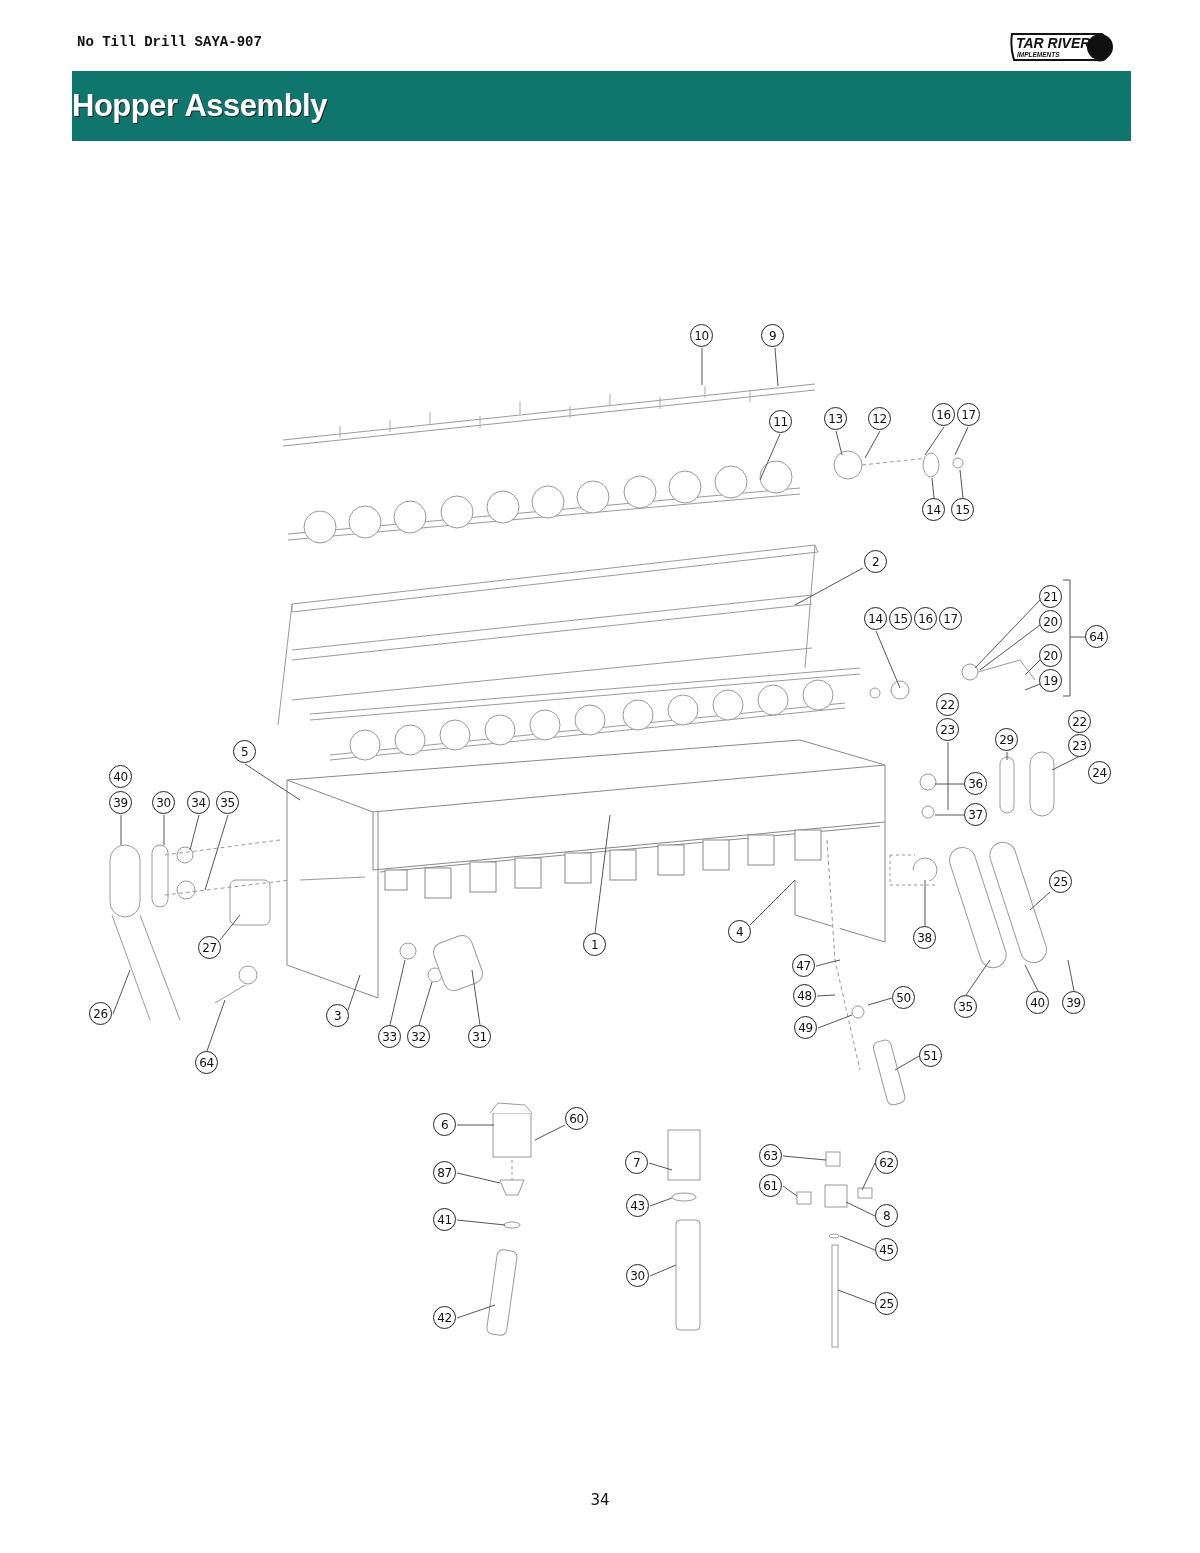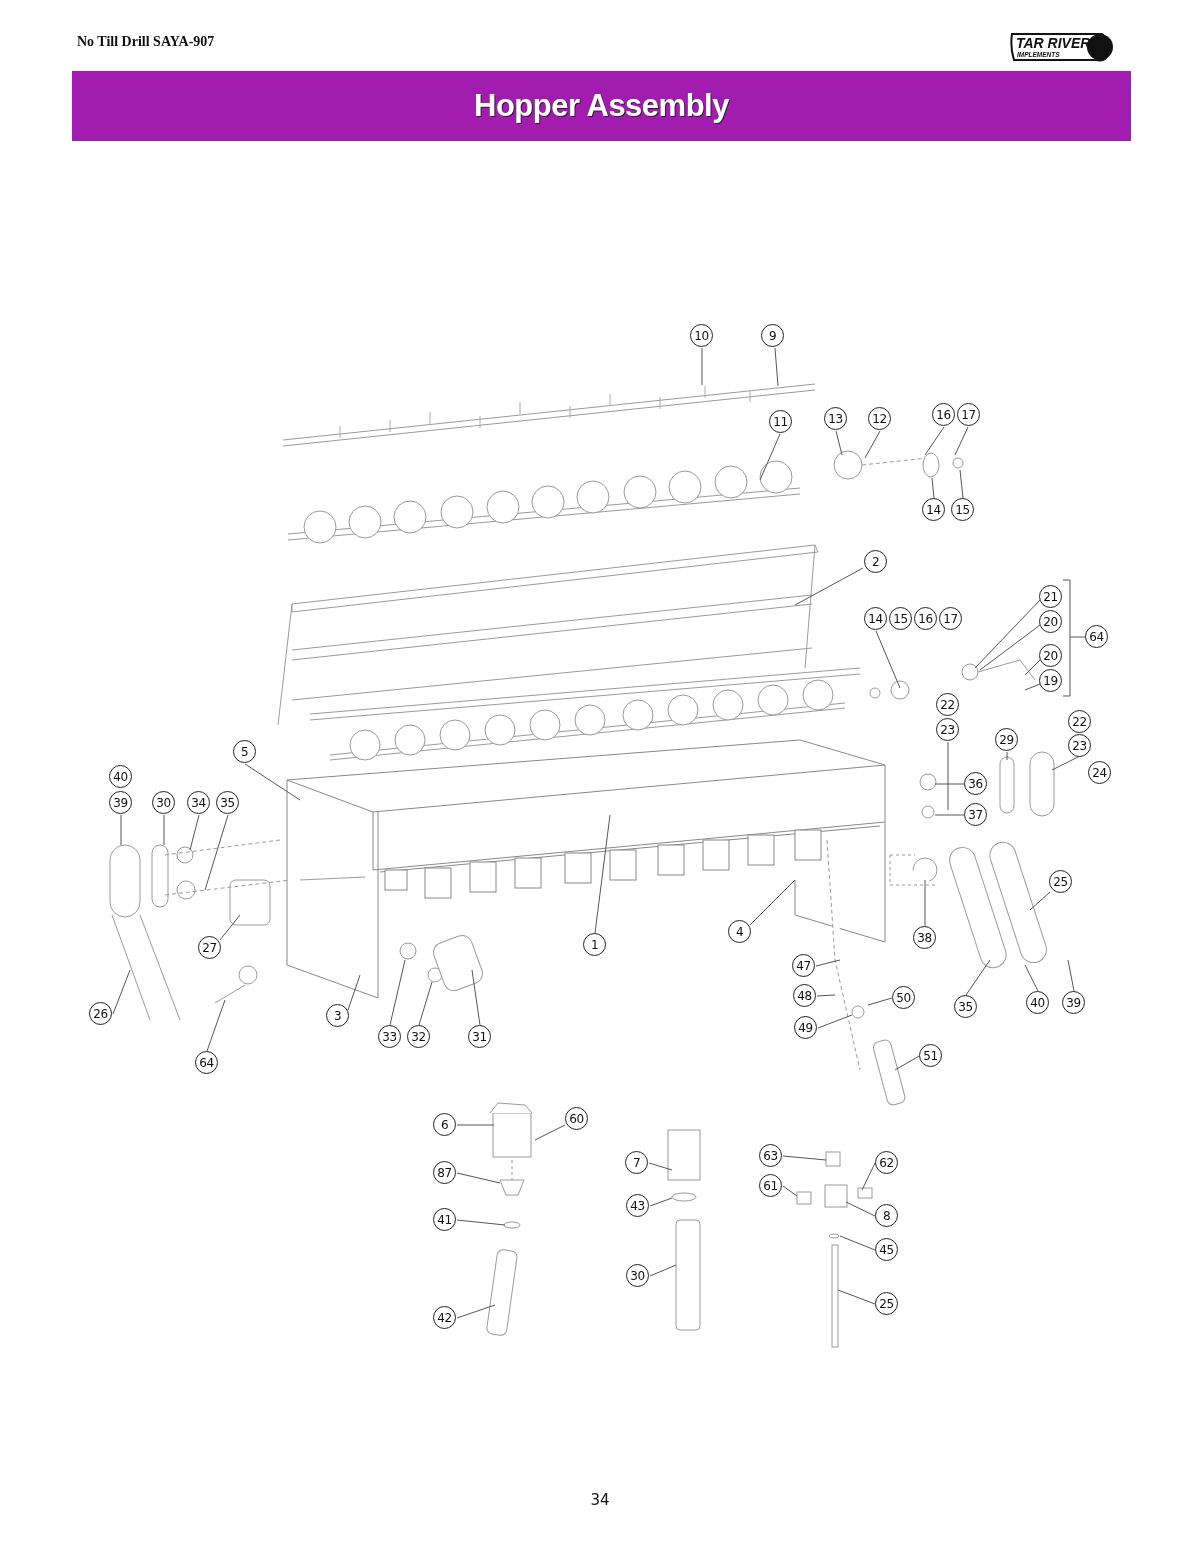--- a/index.html
+++ b/index.html
@@ -1,19 +1,19 @@
 <!DOCTYPE html>
 <html><head>
 <meta charset="utf-8">
 <style>
   html,body{margin:0;padding:0;background:#fff;}
   body{width:1200px;height:1553px;position:relative;overflow:hidden;font-family:"Liberation Sans",sans-serif;}
-  .doc-title{position:absolute;left:77px;top:34px;font-family:Liberation Serif, serif;font-weight:bold;font-size:14px;color:#111;}
+  .doc-title{position:absolute;left:77px;top:34px;font-family:Liberation Mono, monospace;font-weight:bold;font-size:14px;color:#111;}
   .logo{position:absolute;left:1008px;top:28px;width:106px;height:38px;}
-  .banner{position:absolute;left:72px;top:71px;width:1059px;height:70px;background:#a21caf;display:flex;align-items:center;justify-content:center;}
+  .banner{position:absolute;left:72px;top:71px;width:1059px;height:70px;background:#0f766e;display:flex;align-items:center;justify-content:flex-start;}
   .banner h1{margin:0;color:#fff;font-family:"Liberation Sans",sans-serif;font-weight:900;font-size:31px;letter-spacing:-0.5px;text-shadow:1px 1px 0 #222;}
   .drawing{position:absolute;left:0;top:0;width:1200px;height:1553px;}
   .callout{position:absolute;width:23px;height:23px;margin-left:-12px;margin-top:-12px;border:1.6px solid #222;border-radius:50%;background:#fff;box-sizing:border-box;font-family:"DejaVu Sans",sans-serif;font-size:12px;color:#111;display:flex;align-items:center;justify-content:center;letter-spacing:-0.5px;}
   .page-num{position:absolute;left:0;width:1200px;top:1491px;text-align:center;font-family:"DejaVu Sans",sans-serif;font-size:15px;color:#111;}
 </style>
 </head>
 <body>
 
 <div class="doc-title">No Till Drill SAYA-907</div>
 

